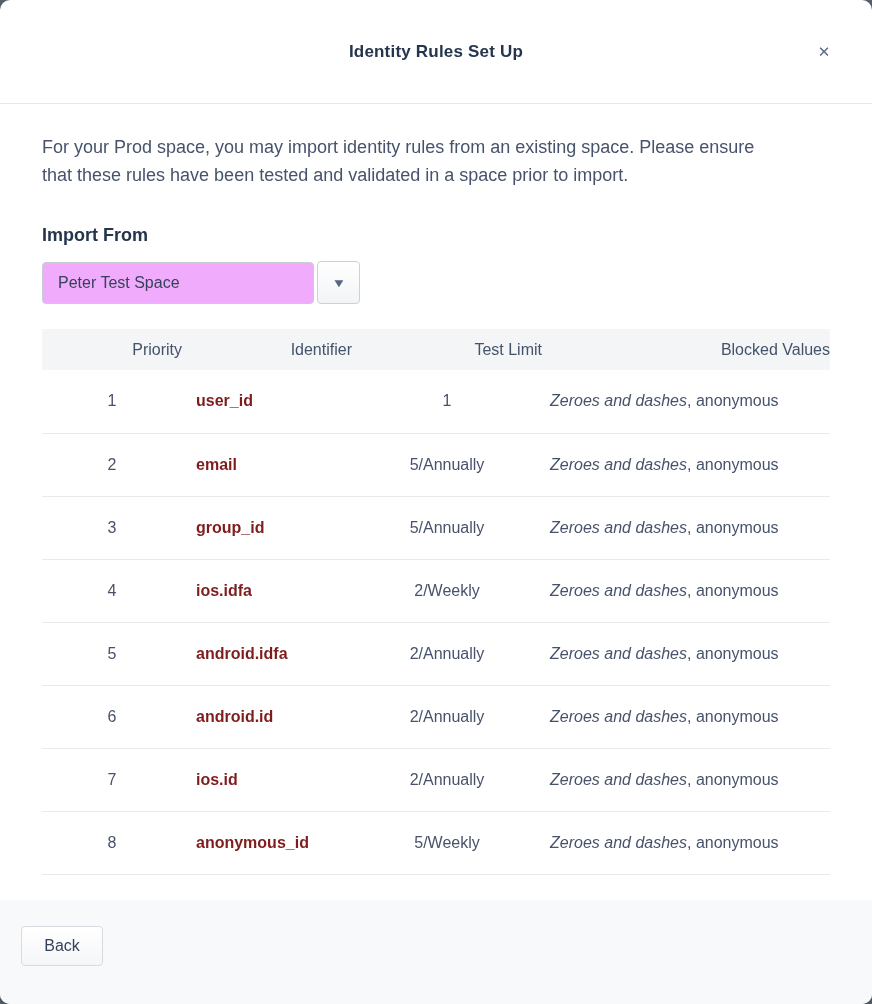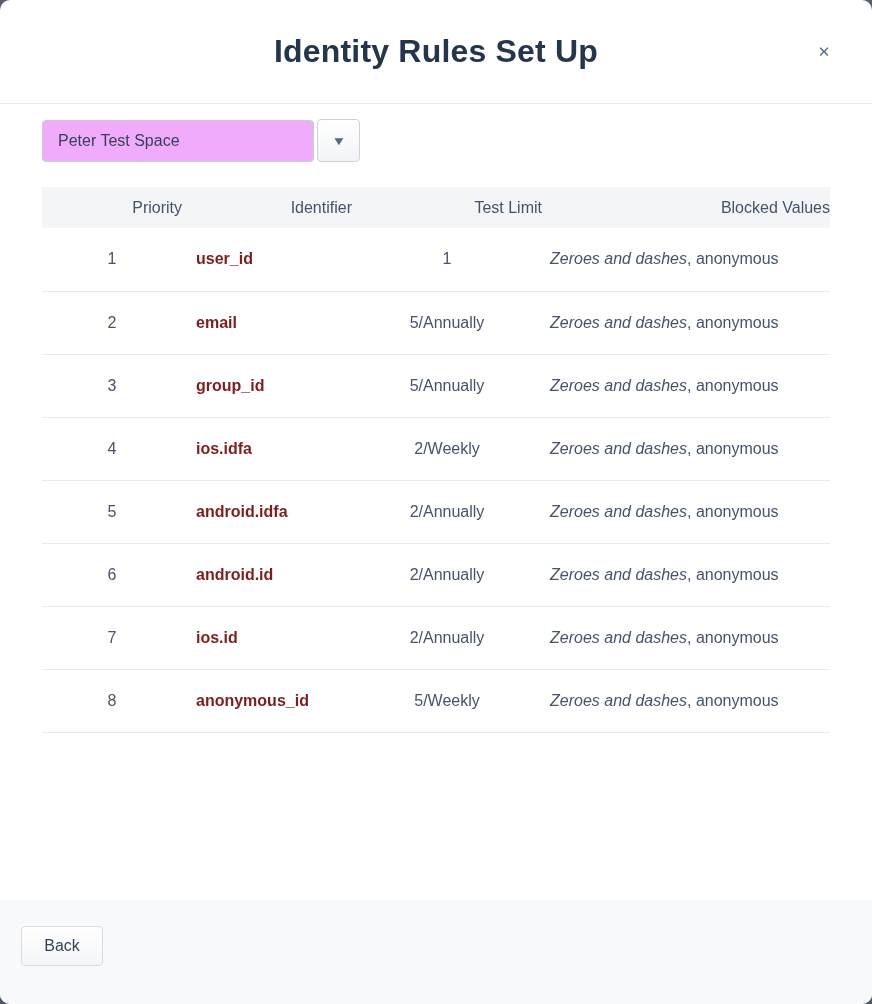--- a/index.html
+++ b/index.html
@@ -18,21 +18,21 @@
     box-shadow: 0 4px 16px rgba(0,0,0,0.35);
   }
   .modal-header {
     position: relative;
     height: 104px;
     flex: 0 0 auto;
     display: flex; align-items: center; justify-content: center;
     border-bottom: 1px solid #E6E8EB;
   }
   .modal-title {
-    font-size: 32px;
+    font-size: 17px;
     font-weight: 700;
     color: #24354D;
     letter-spacing: 0.2px;
   }
   .close-btn {
     position: absolute;
     top: 40px; right: 36px;
     width: 24px; height: 24px;
     display: flex; align-items: center; justify-content: center;
     font-size: 15px;
@@ -148,21 +148,23 @@
 
 <div class="modal">
 
   <div class="modal-header">
     <div class="modal-title">Identity Rules Set Up</div>
     <button class="close-btn">✕</button>
   </div>
 
   <div class="content">
 
-
+    <p class="description">For your Prod space, you may import identity rules from an existing space. Please ensure that these rules have been tested and validated in a space prior to import.</p>
+
+    <div class="import-label">Import From</div>
 
     <div class="select-row">
       <input class="select-input" type="text" value="Peter Test Space" style="">
       <div class="select-button">
         <span class="caret-down">▼</span>
       </div>
     </div>
 
     <table class="rules-table">
       <thead>

